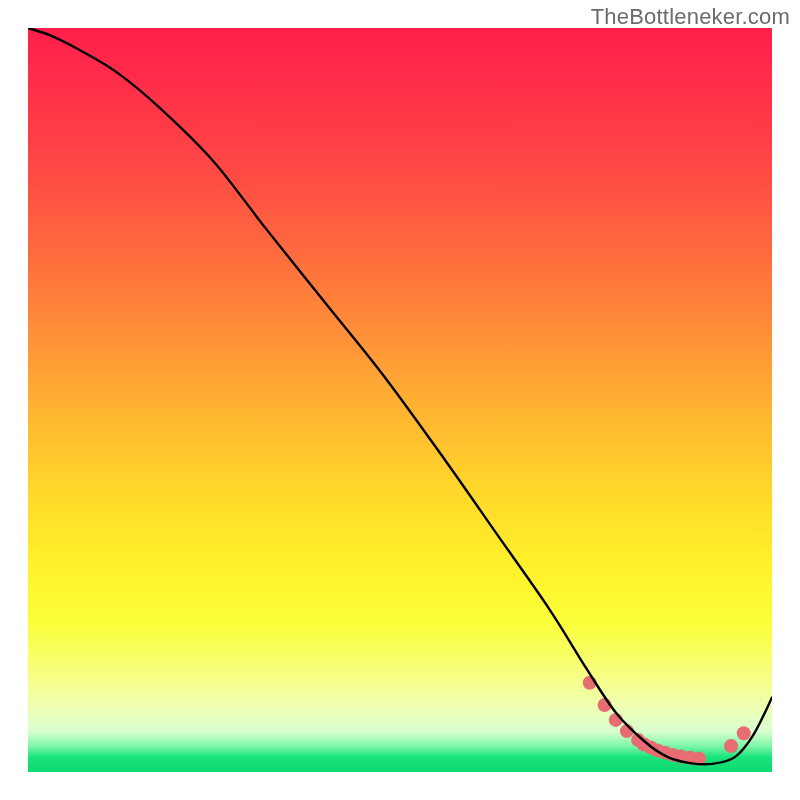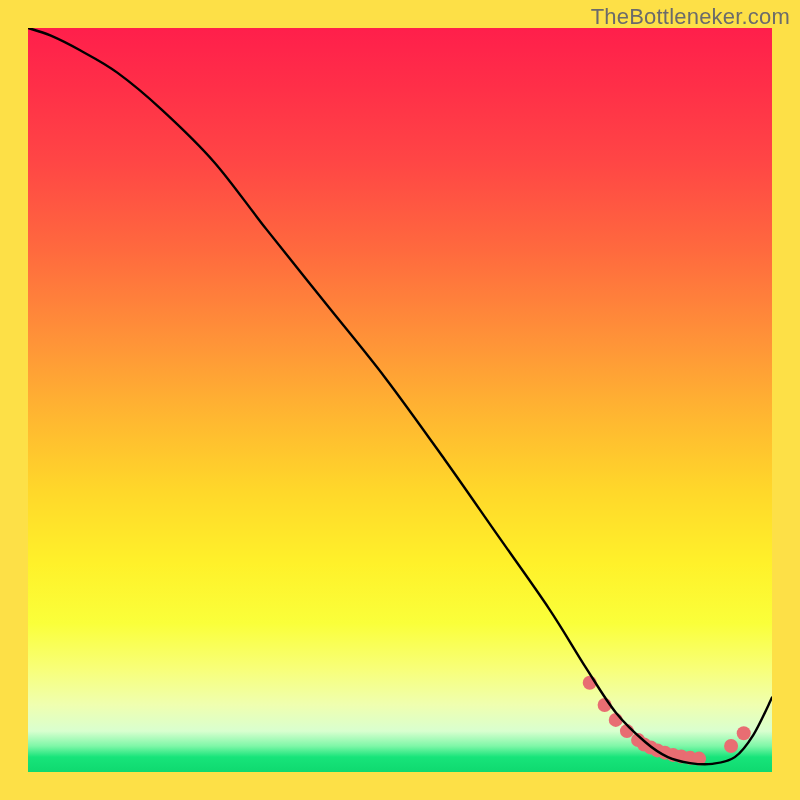--- a/index.html
+++ b/index.html
@@ -8,21 +8,21 @@
     width: 800px;
     height: 800px;
     background: #000;
     overflow: hidden;
     font-family: Arial, Helvetica, sans-serif;
   }
   .stage {
     position: relative;
     width: 800px;
     height: 800px;
-    background: #fde047;
+    background: #ffffff;
   }
   .plot-area {
     position: absolute;
     left: 28px;
     top: 28px;
     width: 744px;
     height: 744px;
   }
   .gradient {
     position: absolute;

